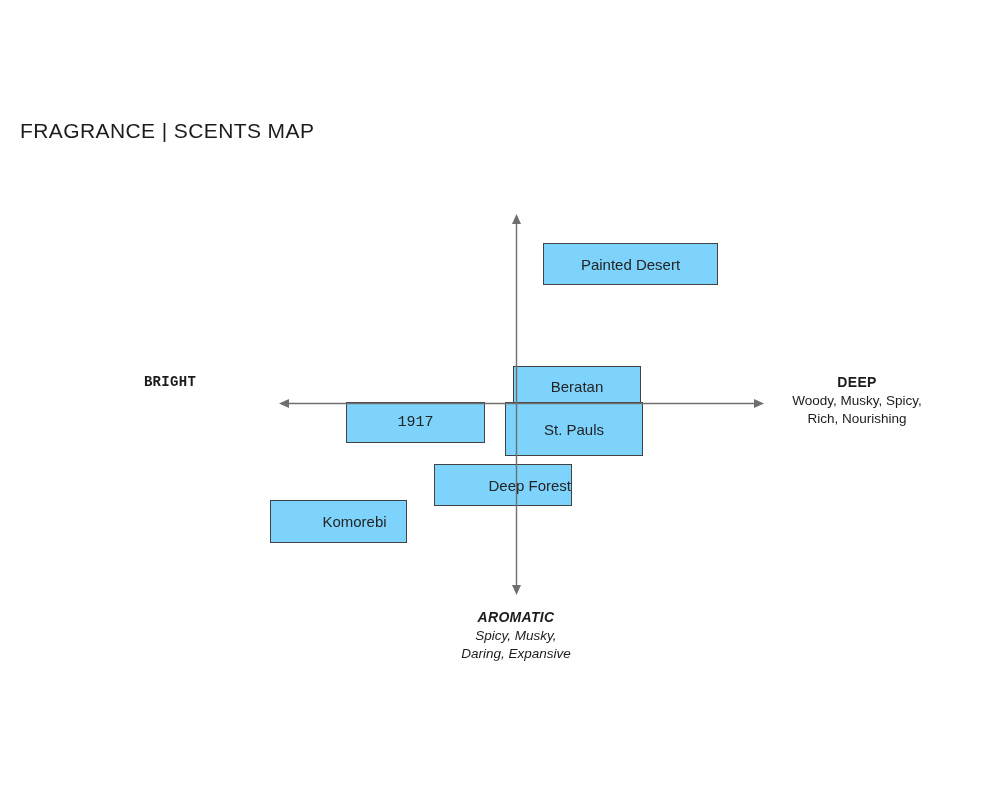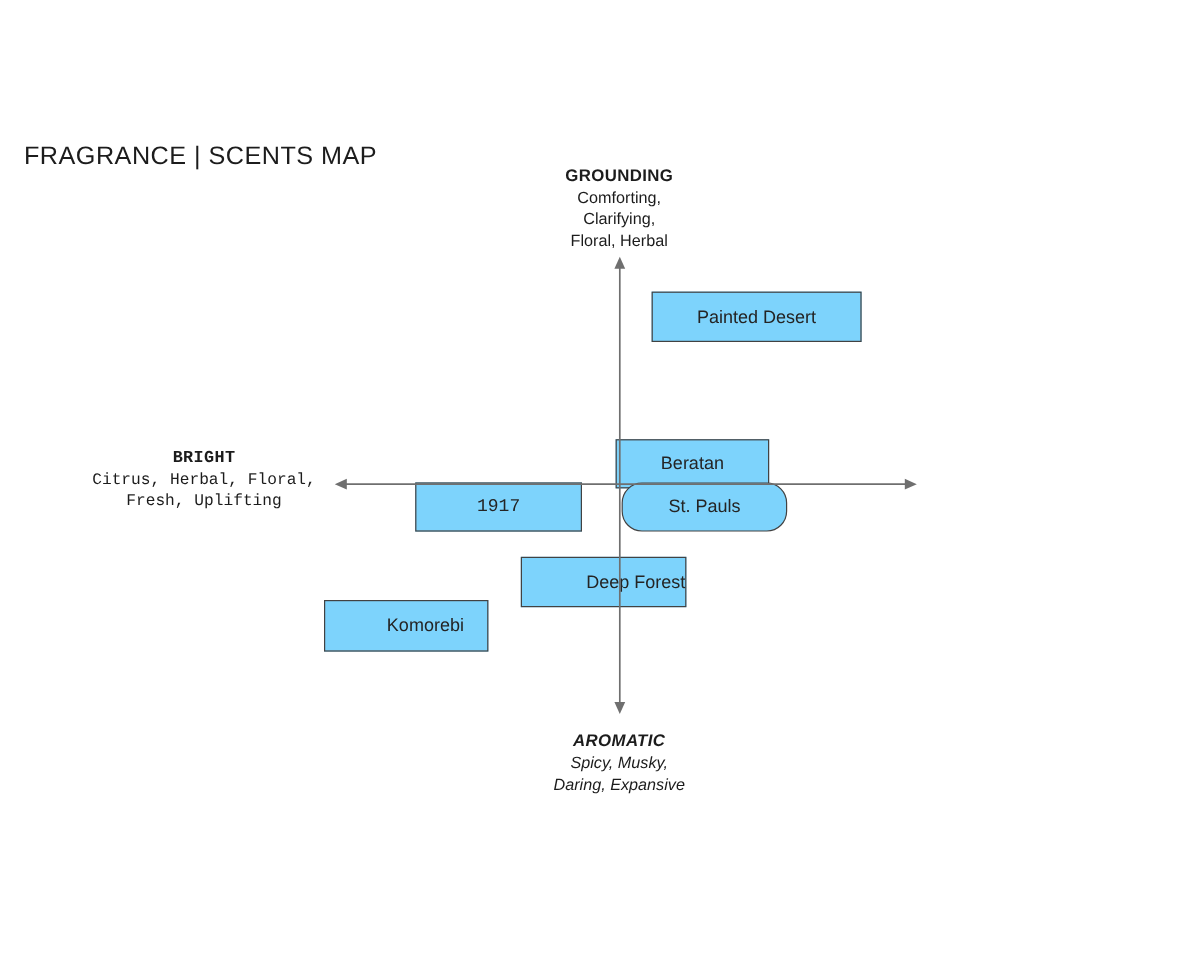--- a/index.html
+++ b/index.html
@@ -60,58 +60,55 @@
     align-items: center;
     justify-content: center;
     font-size: 15px;
     color: #242424;
     z-index: 2;
     white-space: nowrap;
   }
   .box-painted-desert { left: 543px; top: 243px; width: 175px; height: 42px; }
   .box-beratan        { left: 513px; top: 322px; width: 128px; height: 41px; margin-top: 44px; }
   .box-1917           { left: 346px; top: 402px; width: 139px; height: 41px; font-family: Liberation Mono, monospace; }
-  .box-st-pauls       { left: 518px; top: 402px; width: 138px; height: 41px; border-radius: 17px; }
+  .box-st-pauls       { left: 505px; top: 402px; width: 138px; height: 54px; }
   .box-deep-forest    { left: 434px; top: 464px; width: 138px; height: 42px; justify-content: flex-end; }
   .box-komorebi       { left: 270px; top: 500px; width: 137px; height: 43px; padding-left: 32px; }
 
   .axes-overlay {
     position: absolute;
     left: 0;
     top: 0;
     z-index: 3;
     pointer-events: none;
   }
 </style>
 </head>
 <body>
 
 <div class="canvas">
 
   <div class="page-title">FRAGRANCE | SCENTS MAP</div>
 
-  <div class="axis-label top">
-    <span class="axis-title">GROUNDING</span>
-    <span class="axis-desc">Comforting,
-Clarifying,
-Floral, Herbal</span>
-  </div>
 
   <div class="axis-label bottom">
     <span class="axis-title">AROMATIC</span>
     <span class="axis-desc">Spicy, Musky,
 Daring, Expansive</span>
   </div>
 
   <div class="axis-label left">
     <span class="axis-title">BRIGHT</span>
-    <span class="axis-desc">Citrus, Herbal, Floral,
-Fresh, Uplifting</span>
   </div>
 
+  <div class="axis-label right">
+    <span class="axis-title">DEEP</span>
+    <span class="axis-desc">Woody, Musky, Spicy,
+Rich, Nourishing</span>
+  </div>
 
   <div class="scent-box box-painted-desert">
     <span>Painted Desert</span>
   </div>
   <div class="scent-box box-beratan">
     <span>Beratan</span>
   </div>
   <div class="scent-box box-1917">
     <span>1917</span>
   </div>

